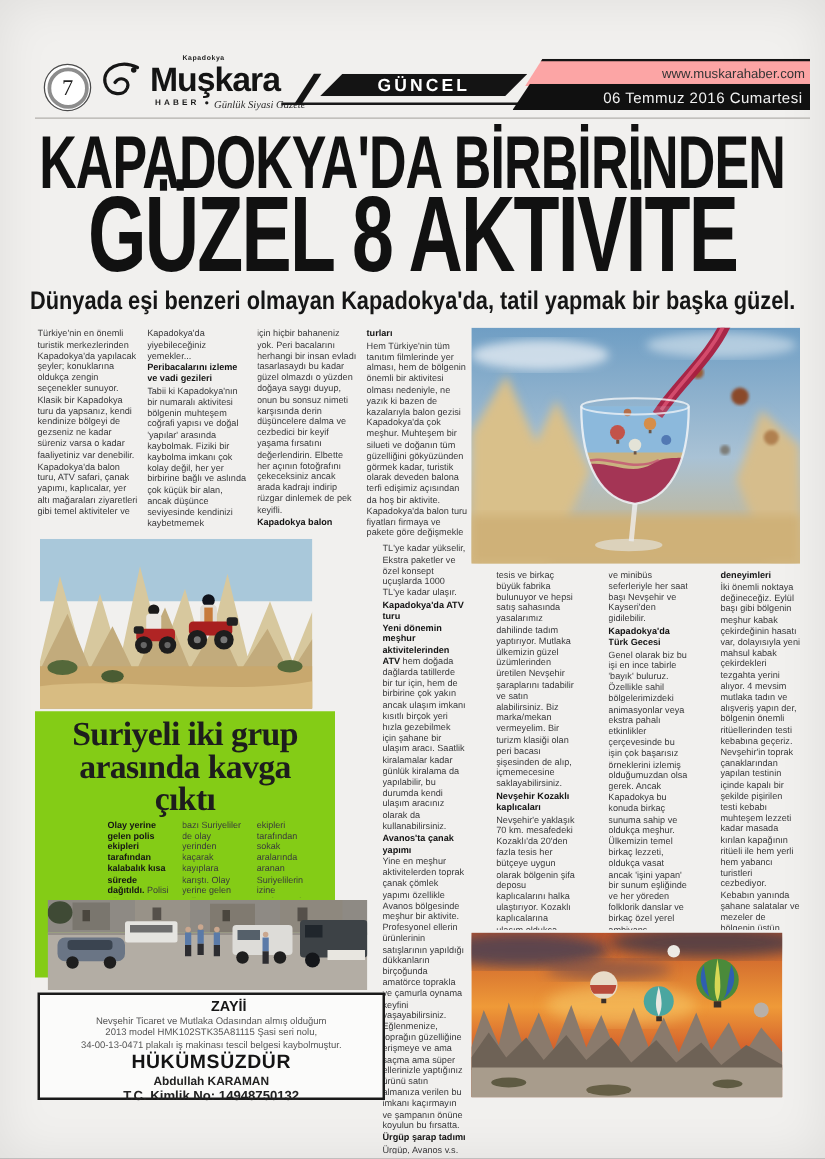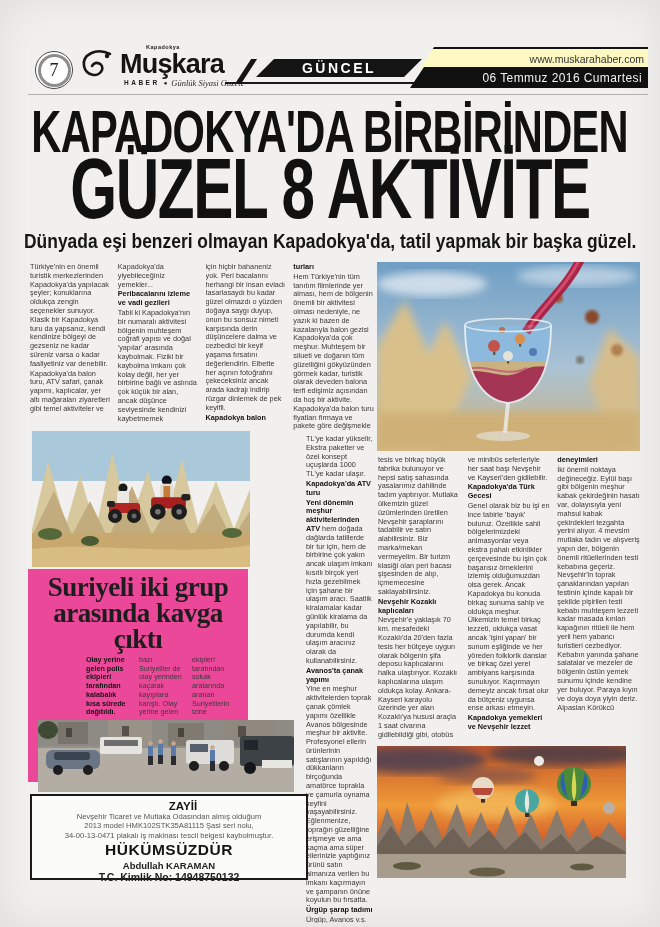--- a/index.html
+++ b/index.html
@@ -21,21 +21,21 @@
   .logo-haber{font-size:6.5px;font-weight:bold;letter-spacing:2.5px;color:#191919;}
   .logo-dot{font-size:6px;margin:0 4px;color:#191919;}
   .logo-script{font-family:"Liberation Serif",serif;font-style:italic;font-size:8.5px;color:#2b2b2b;}
   .rule-a{position:absolute;left:225px;top:82px;width:415px;height:2px;background:#191919;z-index:0;}
   .guncel-accent{position:absolute;left:243px;top:59px;width:6px;height:25px;background:#141414;
         transform:skewX(-33deg);z-index:1;}
   .guncel{position:absolute;left:256px;top:59px;width:166px;height:18px;background:#141414;z-index:1;
         clip-path:polygon(18px 0,100% 0,calc(100% - 18px) 100%,0 100%);
         display:flex;align-items:center;justify-content:center;}
   .guncel span{color:#fff;font-size:14px;font-weight:bold;letter-spacing:2.5px;}
-  .web-strip{position:absolute;left:420px;top:47px;width:228px;height:20px;background:#fef9c3;z-index:1;
+  .web-strip{position:absolute;left:420px;top:47px;width:228px;height:20px;background:#fca5a5;z-index:1;
         border-top:2px solid #141414;clip-path:polygon(14px 0,100% 0,100% 100%,0 100%);
         display:flex;align-items:center;justify-content:flex-end;}
   .web-strip span{font-size:10.5px;color:#333;padding-right:4px;}
   .date-strip{position:absolute;left:410px;top:67px;width:238px;height:21px;background:#101010;z-index:2;
         clip-path:polygon(14px 0,100% 0,100% 100%,0 100%);
         display:flex;align-items:center;justify-content:flex-end;}
   .date-strip span{font-size:12px;color:#f2f2f2;letter-spacing:.4px;padding-right:6px;}
   .header-rule{position:absolute;left:28px;top:94px;width:620px;height:1px;background:#b2b0ac;}
   
   .hl1,.hl2,.subhead{position:absolute;left:0;width:660px;text-align:center;margin:0;color:#111;
@@ -47,29 +47,29 @@
   .subhead{top:229px;}
   .subhead .cond{font-size:20.5px;font-weight:bold;white-space:nowrap;transform:scaleX(.85);transform-origin:center top;color:#161616;}
   
   .col{font-size:7.3px;line-height:8.8px;color:#3a3a3c;text-align:left;overflow:hidden;}
   .col p{margin:0 0 1px 0;}
   .col b{color:#141414;}
   .top-cols{position:absolute;left:30px;top:263px;width:344px;height:168px;display:flex;gap:7px;}
   .top-cols .col{flex:1;}
   .mid-col{position:absolute;left:306px;top:435px;width:67px;height:488px;}
   .lower-cols{position:absolute;left:378px;top:456px;width:262px;height:288px;display:flex;gap:7px;}
-  .lower-cols .col{flex:1;}
+  .lower-cols .col{flex:1;margin-left:19px;}
   
   .photo{position:absolute;overflow:hidden;}
   .photo svg{display:block;width:100%;height:100%;}
   .wine{left:377px;top:262px;width:263px;height:189px;}
   .atv{left:32px;top:431px;width:218px;height:136px;}
   .landscape{left:377px;top:746px;width:249px;height:132px;}
   
-  .suriyeli{position:absolute;left:28px;top:569px;width:220px;height:213px;background:#ec4899;
+  .suriyeli{position:absolute;left:28px;top:569px;width:240px;height:213px;background:#84cc16;
         padding:5px 10px 10px;box-sizing:border-box;}
   .suriyeli h2{margin:0;font-family:"Liberation Serif",serif;font-weight:bold;font-size:27px;
         line-height:26px;letter-spacing:-.5px;color:#1d1d1d;text-align:center;}
   .s-cols{display:flex;gap:7px;margin-top:4px;height:62px;overflow:hidden;margin-left:48px;}
   .s-cols .col{flex:1;font-size:7.2px;line-height:8.7px;}
   .police{position:relative;width:256px;height:72px;margin-top:2px;}
   
   .notice{position:absolute;left:30px;top:794px;width:278px;height:86px;background:#fbfbfa;
         border:2px solid #1a1a1a;box-sizing:border-box;text-align:center;padding-top:4px;}
   .n-title{font-size:11.5px;font-weight:bold;color:#161616;padding-left:28px;}

